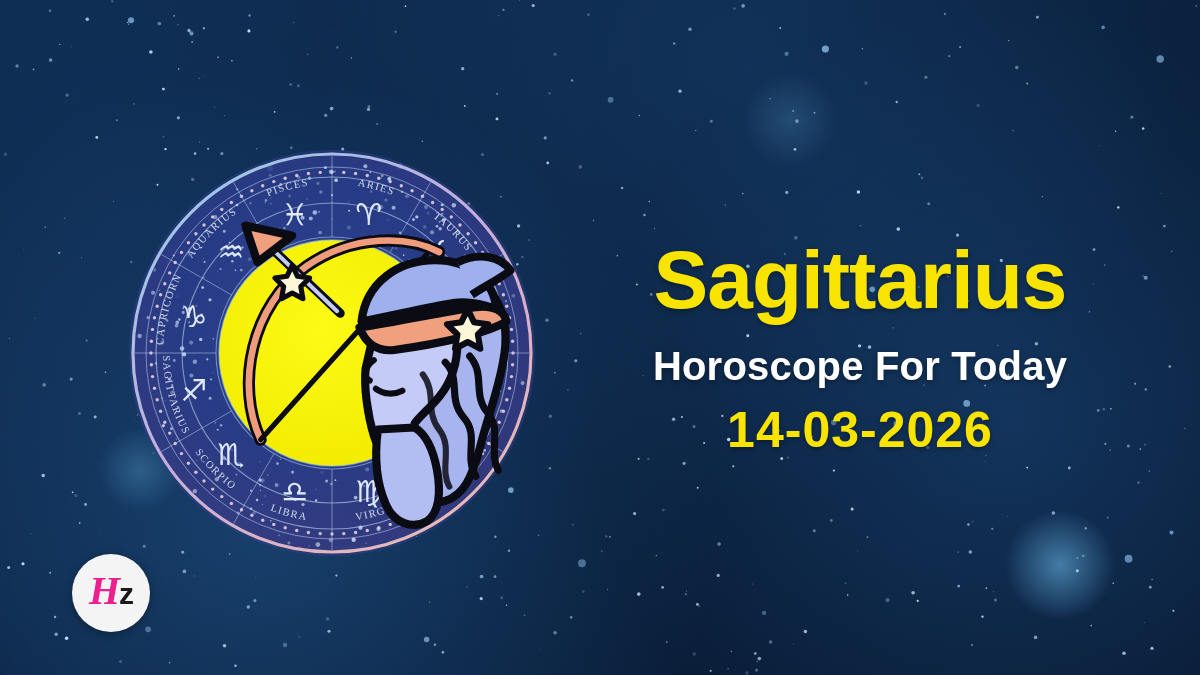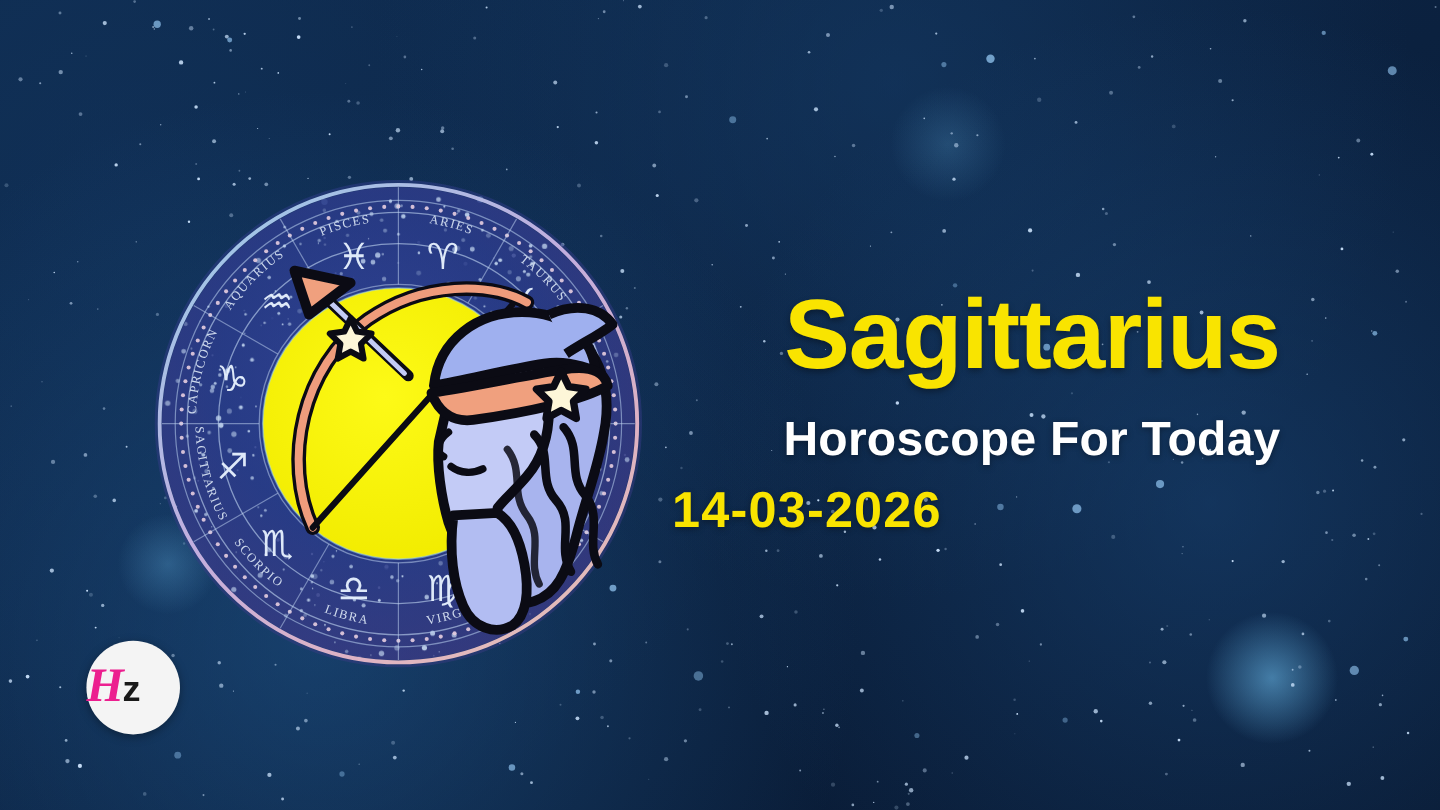--- a/index.html
+++ b/index.html
@@ -69,36 +69,37 @@
     font-size:40px;
     font-weight:bold;
     color:#ffffff;
     text-align:center;
     letter-spacing:.2px;
     text-shadow:0 2px 5px rgba(0,0,0,.35);
     white-space:nowrap;
   }
   #date-line{
     margin-top:12px;
-    font-size:42px;
+    font-size:50px;
     font-weight:bold;
     color:#f9e400;
+    text-align:center;
     letter-spacing:1px;
     text-shadow:0 2px 5px rgba(0,0,0,.35);
     white-space:nowrap;
   }
 
   
   #logo{
     position:absolute;
-    left:72px; top:534px;
+    left:72px; top:554px;
     width:78px; height:78px;
     border-radius:50%;
     background:#f4f4f4;
-    display:flex; align-items:center; justify-content:flex-start;
+    display:flex; align-items:center; justify-content:center;
     box-shadow:0 2px 8px rgba(0,0,0,.35);
   }
   #logo-text{
     font-family:"Liberation Serif", serif;
     font-size:40px;
     line-height:1;
     font-weight:bold;
     letter-spacing:-1px;
     transform:translateY(-2px);
   }

